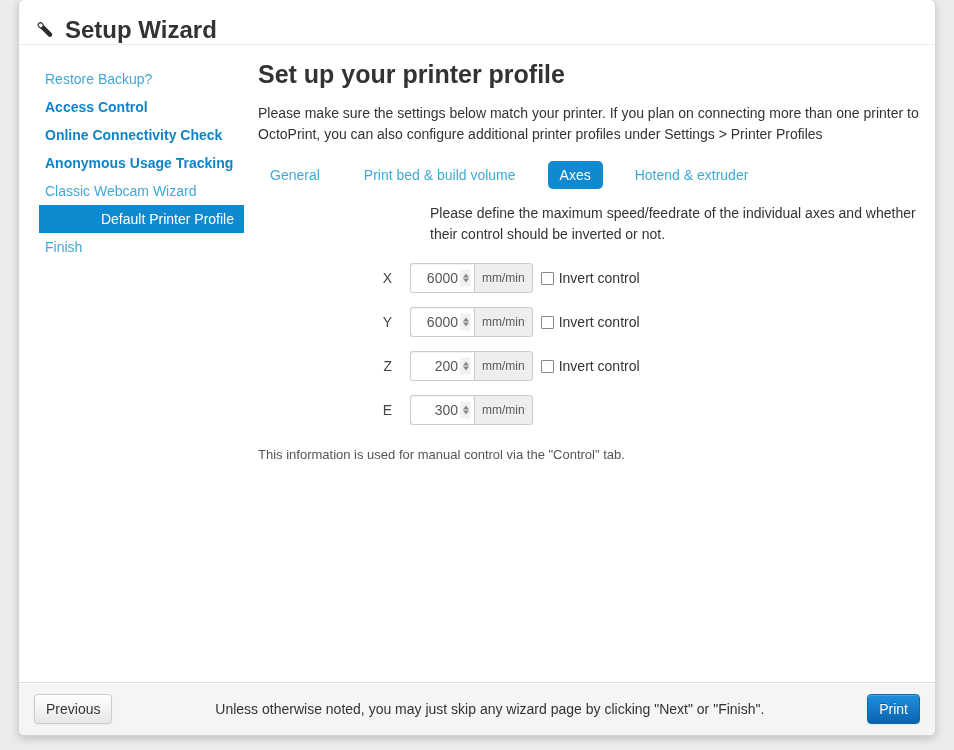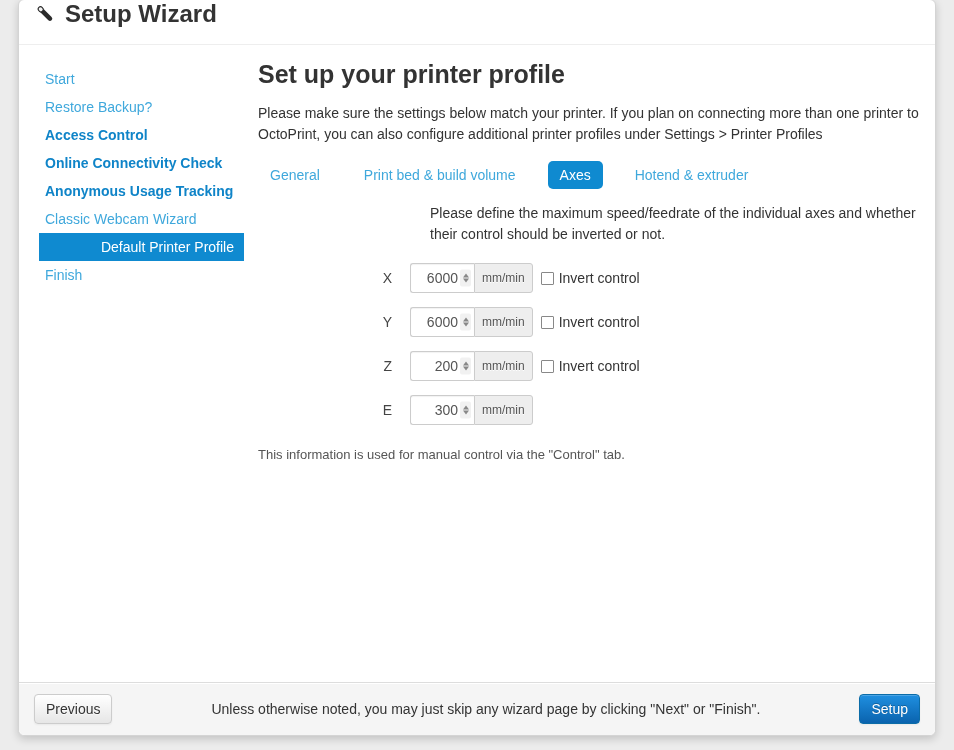--- a/index.html
+++ b/index.html
@@ -25,21 +25,21 @@
     display: flex;
     flex-direction: column;
   }
 
   
   .modal-header {
     height: 45px;
     flex: 0 0 45px;
     border-bottom: 1px solid #eeeeee;
     display: flex;
-    align-items: flex-start;
+    align-items: flex-end;
     padding: 0 15px;
   }
   .modal-header h3 {
     margin: 0;
     font-size: 24px;
     font-weight: bold;
     line-height: 28px;
     color: #333333;
     display: flex;
     align-items: center;
@@ -299,23 +299,20 @@
         </svg>
       </span>
       <span>Setup Wizard</span>
     </h3>
   </div>
 
   <div class="modal-body">
 
     <div class="wizard-nav">
       <ul>
-        <li>
-          <a href="#">Start</a>
-        </li>
         <li>
           <a href="#">Restore Backup?</a>
         </li>
         <li>
           <a href="#" class="done">Access Control</a>
         </li>
         <li>
           <a href="#" class="done">Online Connectivity Check</a>
         </li>
         <li>
@@ -422,15 +419,15 @@
         </div>
       </div>
 
       <p class="axes-note">This information is used for manual control via the "Control" tab.</p>
     </div>
   </div>
 
   <div class="modal-footer">
     <button class="btn">Previous</button>
     <div class="footer-note">Unless otherwise noted, you may just skip any wizard page by clicking "Next" or "Finish".</div>
-    <button class="btn btn-primary">Setup</button>
+    <button class="btn btn-primary">Print</button>
   </div>
 </div>
 
 </body></html>

